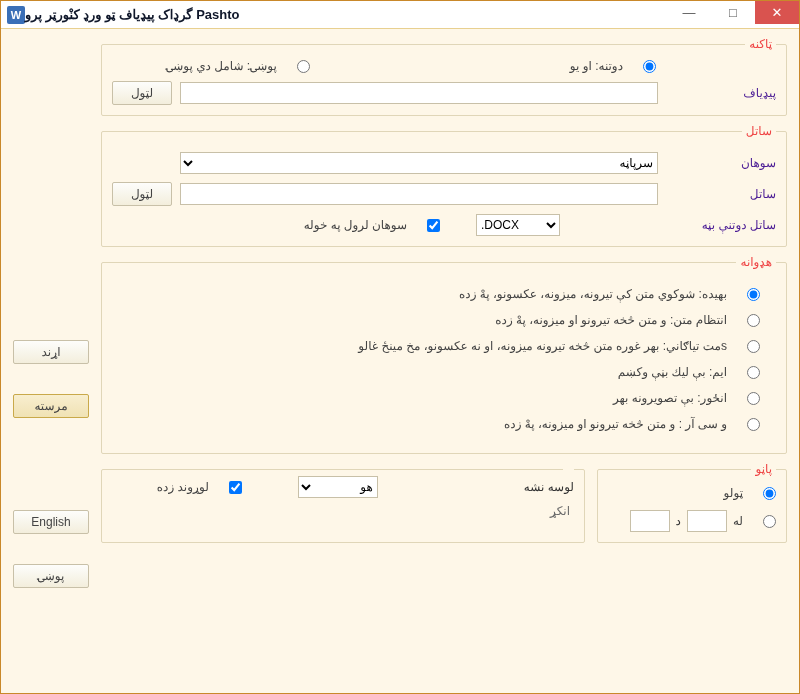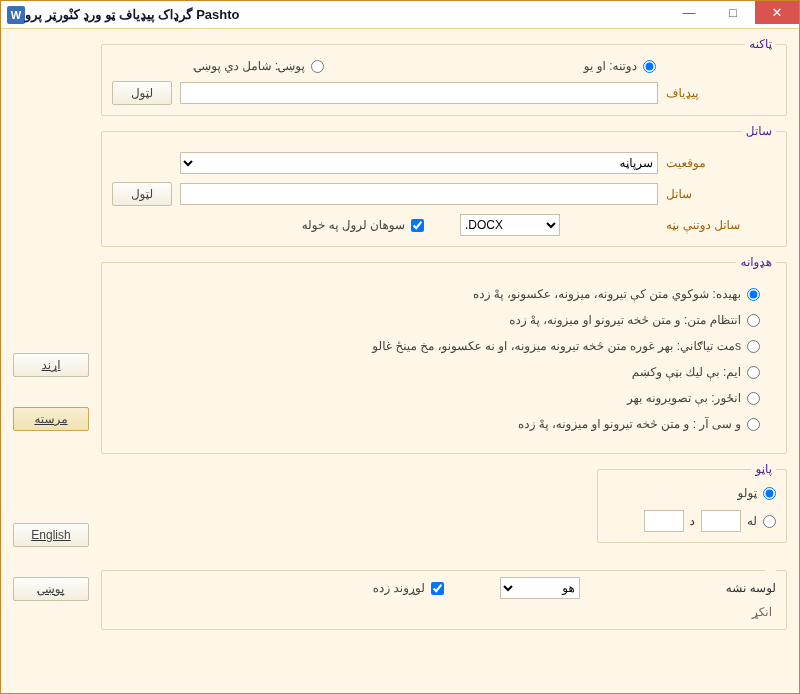--- a/index.html
+++ b/index.html
@@ -74,64 +74,63 @@
   }
   .content-col {
     position: absolute;
     top: 8px;
     right: 12px;
     left: 100px;
     bottom: 10px;
   }
   .side-col {
     position: absolute;
-    top: 324px;
+    top: 311px;
     left: 12px;
     width: 76px;
-    text-decoration: underline;
   }
   .side-col button {
     display: block;
     width: 100%;
     margin-bottom: 30px;
   }
   fieldset.group {
     border: 1px solid #e0d6b8;
     border-radius: 2px;
     margin: 0 0 8px 0;
     padding: 6px 10px 10px 10px;
     position: relative;
   }
   fieldset.group > legend {
     font-size: 12px;
-    color: #4c1d95;
+    color: #ef4444;
     padding: 0 4px;
   }
   .row {
     display: flex;
     align-items: center;
     margin-top: 8px;
     gap: 8px;
   }
   .label {
     width: 110px;
-    text-align: left;
-    color: #a16207;
+    text-align: right;
+    color: #4c1d95;
     flex-shrink: 0;
   }
   .radio-row {
     display: flex;
     gap: 260px;
     padding-right: 120px;
     margin-top: 2px;
   }
   .radio-item, .check-item {
     display: flex;
     align-items: center;
-    gap: 6px;
+    gap: 20px;
     color: #444;
   }
   input[type=text] {
     height: 22px;
     border: 1px solid #c8c0a8;
     background: #fff;
     padding: 0 4px;
     font-family: inherit;
     font-size: 12px;
   }
@@ -158,21 +157,20 @@
     background: linear-gradient(#f8eecf, #f0e2b4);
     border-color: #c9a94a;
     margin-left: 40px;
   }
   .options-list .radio-item {
     margin: 12px 16px;
   }
   .bottom-group {
     display: flex;
     gap: 12px;
-    flex-direction: column;
   }
   .bottom-left {
     width: 190px;
   }
   .bottom-right {
     flex: 1;
   }
   input[type=radio], input[type=checkbox] {
     margin: 0;
     width: 13px;
@@ -217,35 +215,35 @@
         <div class="row">
           <span class="label">پيډياف</span>
           <input type="text" class="wide" style="">
           <button class="std" style="width:60px">لټول</button>
         </div>
       </fieldset>
 
       <fieldset class="group">
         <legend>ساتل</legend>
         <div class="row">
-          <span class="label">موقعيت</span>
+          <span class="label">سوهان</span>
           <select style="flex:1">
             <option>سرپاڼه</option>
           </select>
           <span style="width:60px"></span>
         </div>
         <div class="row">
           <span class="label">ساتل</span>
           <input type="text" class="wide" style="">
           <button class="std" style="width:60px">لټول</button>
         </div>
         <div class="row">
           <span class="label" style="width:110px">ساتل دوتنې بڼه</span>
           <span style="width:90px"></span>
-          <select style="width:100px;direction:ltr">
+          <select style="width:84px;direction:ltr">
             <option>.DOCX</option>
           </select>
           <span style="width:20px"></span>
           <label class="check-item">
             <input type="checkbox" checked="" style="">
             <span>سوهان لرول په خوله</span>
           </label>
         </div>
       </fieldset>
 

